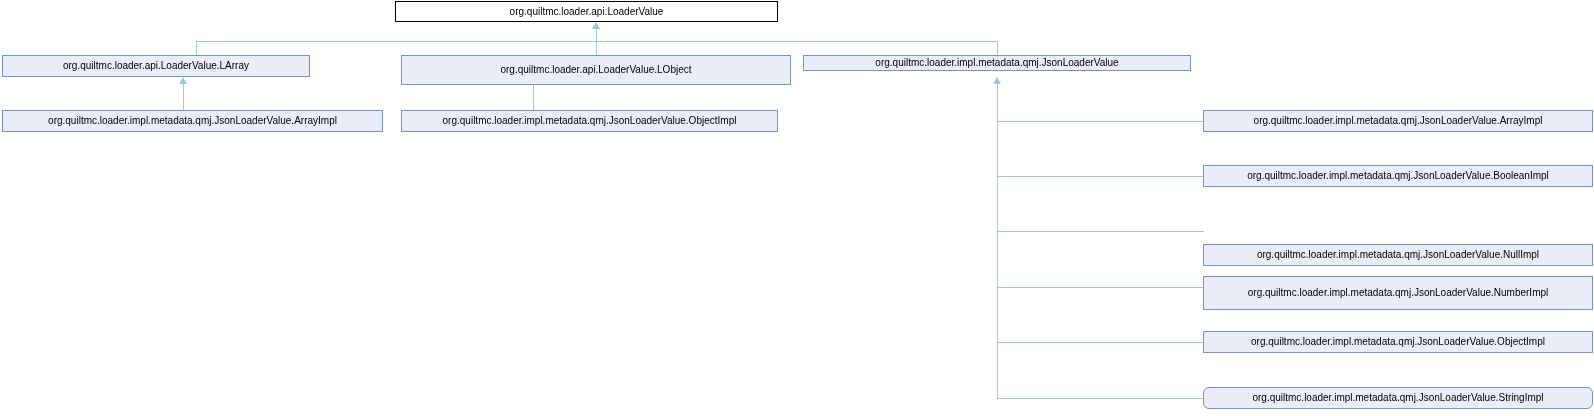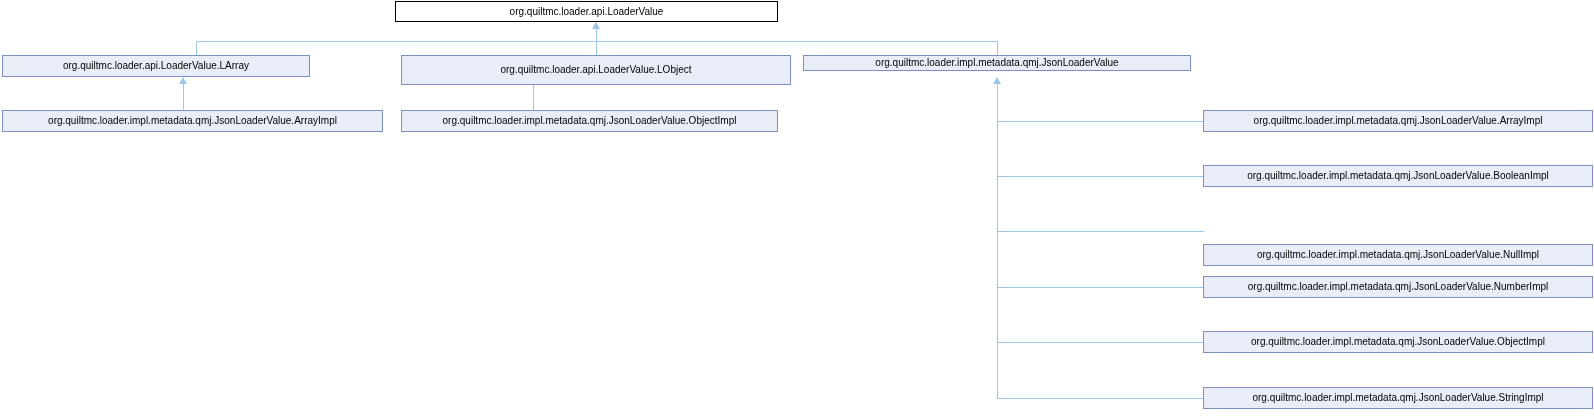--- a/index.html
+++ b/index.html
@@ -23,23 +23,23 @@
   
   .n0{left:395px;top:1px;width:383px;height:21px;}
   .n1{left:2px;top:55px;width:308px;height:22px;}
   .n2{left:401px;top:55px;width:390px;height:30px;}
   .n3{left:803px;top:55px;width:388px;height:16px;}
   .n4{left:2px;top:110px;width:381px;height:22px;}
   .n5{left:401px;top:110px;width:377px;height:22px;}
   .n6{left:1203px;top:110px;width:390px;height:22px;}
   .n7{left:1203px;top:165px;width:390px;height:22px;}
   .n8{left:1203px;top:220px;width:390px;height:22px;margin-top:24px;}
-  .n9{left:1203px;top:276px;width:390px;height:22px;}
+  .n9{left:1203px;top:276px;width:390px;height:34px;}
   .n10{left:1203px;top:331px;width:390px;height:22px;}
-  .n11{left:1203px;top:387px;width:390px;height:22px;}
+  .n11{left:1203px;top:387px;width:390px;height:22px;border-radius:6px;}
   
   .edge{position:absolute;background:var(--edge,#9dc5e6);}
   .h{height:1px;}
   .v{width:1px;}
   .eb-top{left:196px;top:41px;width:802px;}
   .ev-larray{left:196px;top:41px;height:14px;}
   .ev-lobject{left:596px;top:29px;height:26px;}
   .ev-jlv{left:997px;top:41px;height:14px;}
   .ev-ail{left:183px;top:83px;height:27px;}
   .ev-oil{left:533px;top:83px;height:27px;}

